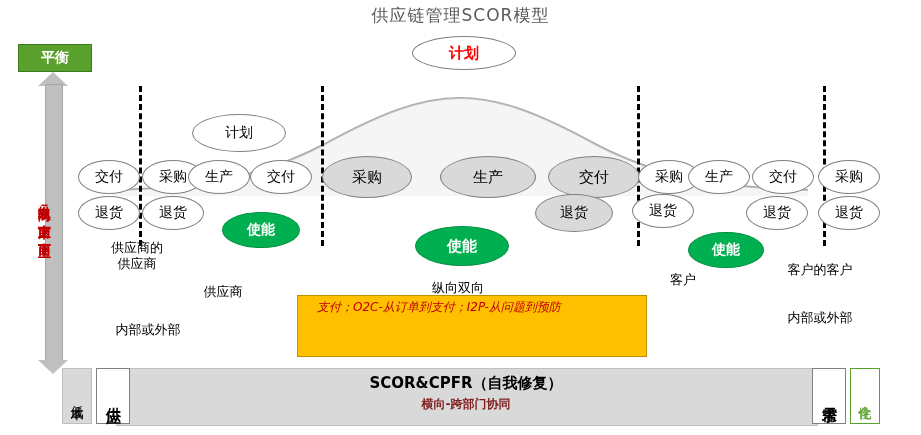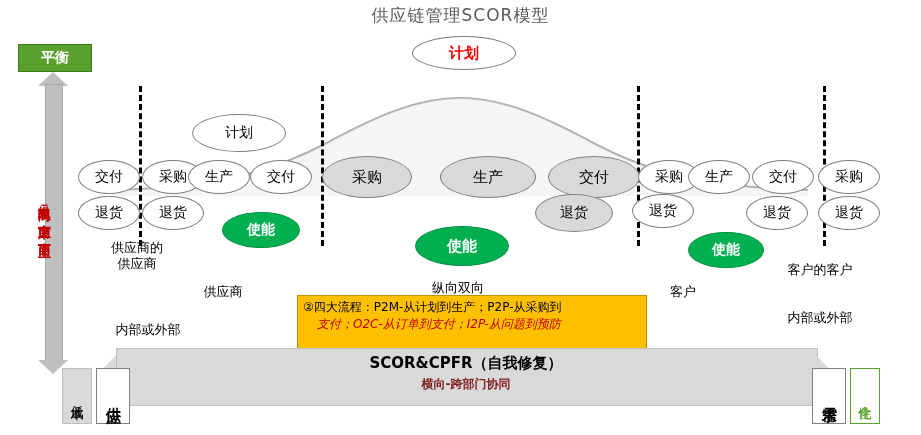--- a/index.html
+++ b/index.html
@@ -69,21 +69,21 @@
   
   #note{
     left:297px;top:295px;width:350px;height:62px;
     background:#ffc000;border:1px solid #bf8f00;
     font-size:12px;line-height:17px;color:#000;
     padding:3px 5px;box-sizing:border-box;
   }
   #note .red{color:#c00000;font-style:italic;}
   
   #hbar{
-    left:96px;top:348px;width:740px;height:64px;
+    left:96px;top:368px;width:740px;height:64px;
   }
   #hbar .shaft{
     position:absolute;left:20px;top:0;width:700px;height:56px;
     background:#d9d9d9;border:1px solid #bfbfbf;
   }
   #hbar .head-l{
     position:absolute;left:0;top:6px;width:0;height:0;
     border-top:22px solid transparent;border-bottom:22px solid transparent;
     border-right:21px solid #d9d9d9;
   }
@@ -164,28 +164,27 @@
 
 <div class="abs ellipse el-white" style="left:752px;top:160px;width:62px;height:34px;">交付</div>
 <div class="abs ellipse el-white" style="left:746px;top:196px;width:62px;height:34px;">退货</div>
 <div class="abs ellipse el-white" style="left:818px;top:160px;width:62px;height:34px;">采购</div>
 <div class="abs ellipse el-white" style="left:818px;top:196px;width:62px;height:34px;">退货</div>
 
 <div class="abs lbl" style="left:82px;top:240px;width:110px;white-space:pre-line;">供应商的
 供应商</div>
 <div class="abs lbl" style="left:178px;top:284px;width:90px;">供应商</div>
 <div class="abs lbl" style="left:403px;top:280px;width:110px;">纵向双向</div>
-<div class="abs lbl" style="left:648px;top:284px;width:70px;">客户</div>
+<div class="abs lbl" style="left:648px;top:272px;width:70px;">客户</div>
 <div class="abs lbl" style="left:760px;top:262px;width:120px;">客户的客户</div>
 
 <div class="abs lbl" style="left:88px;top:322px;width:120px;">内部或外部</div>
 <div class="abs lbl" style="left:760px;top:310px;width:120px;">内部或外部</div>
 
 <div class="abs" id="note">
-  <div>②四大流程：P2M-从计划到生产；P2P-从采购到</div>
   <div class="red" style="padding-left:14px;">支付；O2C-从订单到支付；I2P-从问题到预防</div>
 </div>
 
 <div class="abs" id="hbar">
   <div class="head-l"></div>
   <div class="shaft"></div>
   <div class="head-r"></div>
   <div id="hbar-t1">SCOR&amp;CPFR（自我修复）</div>
   <div id="hbar-t2">横向-跨部门协同</div>
 </div>

